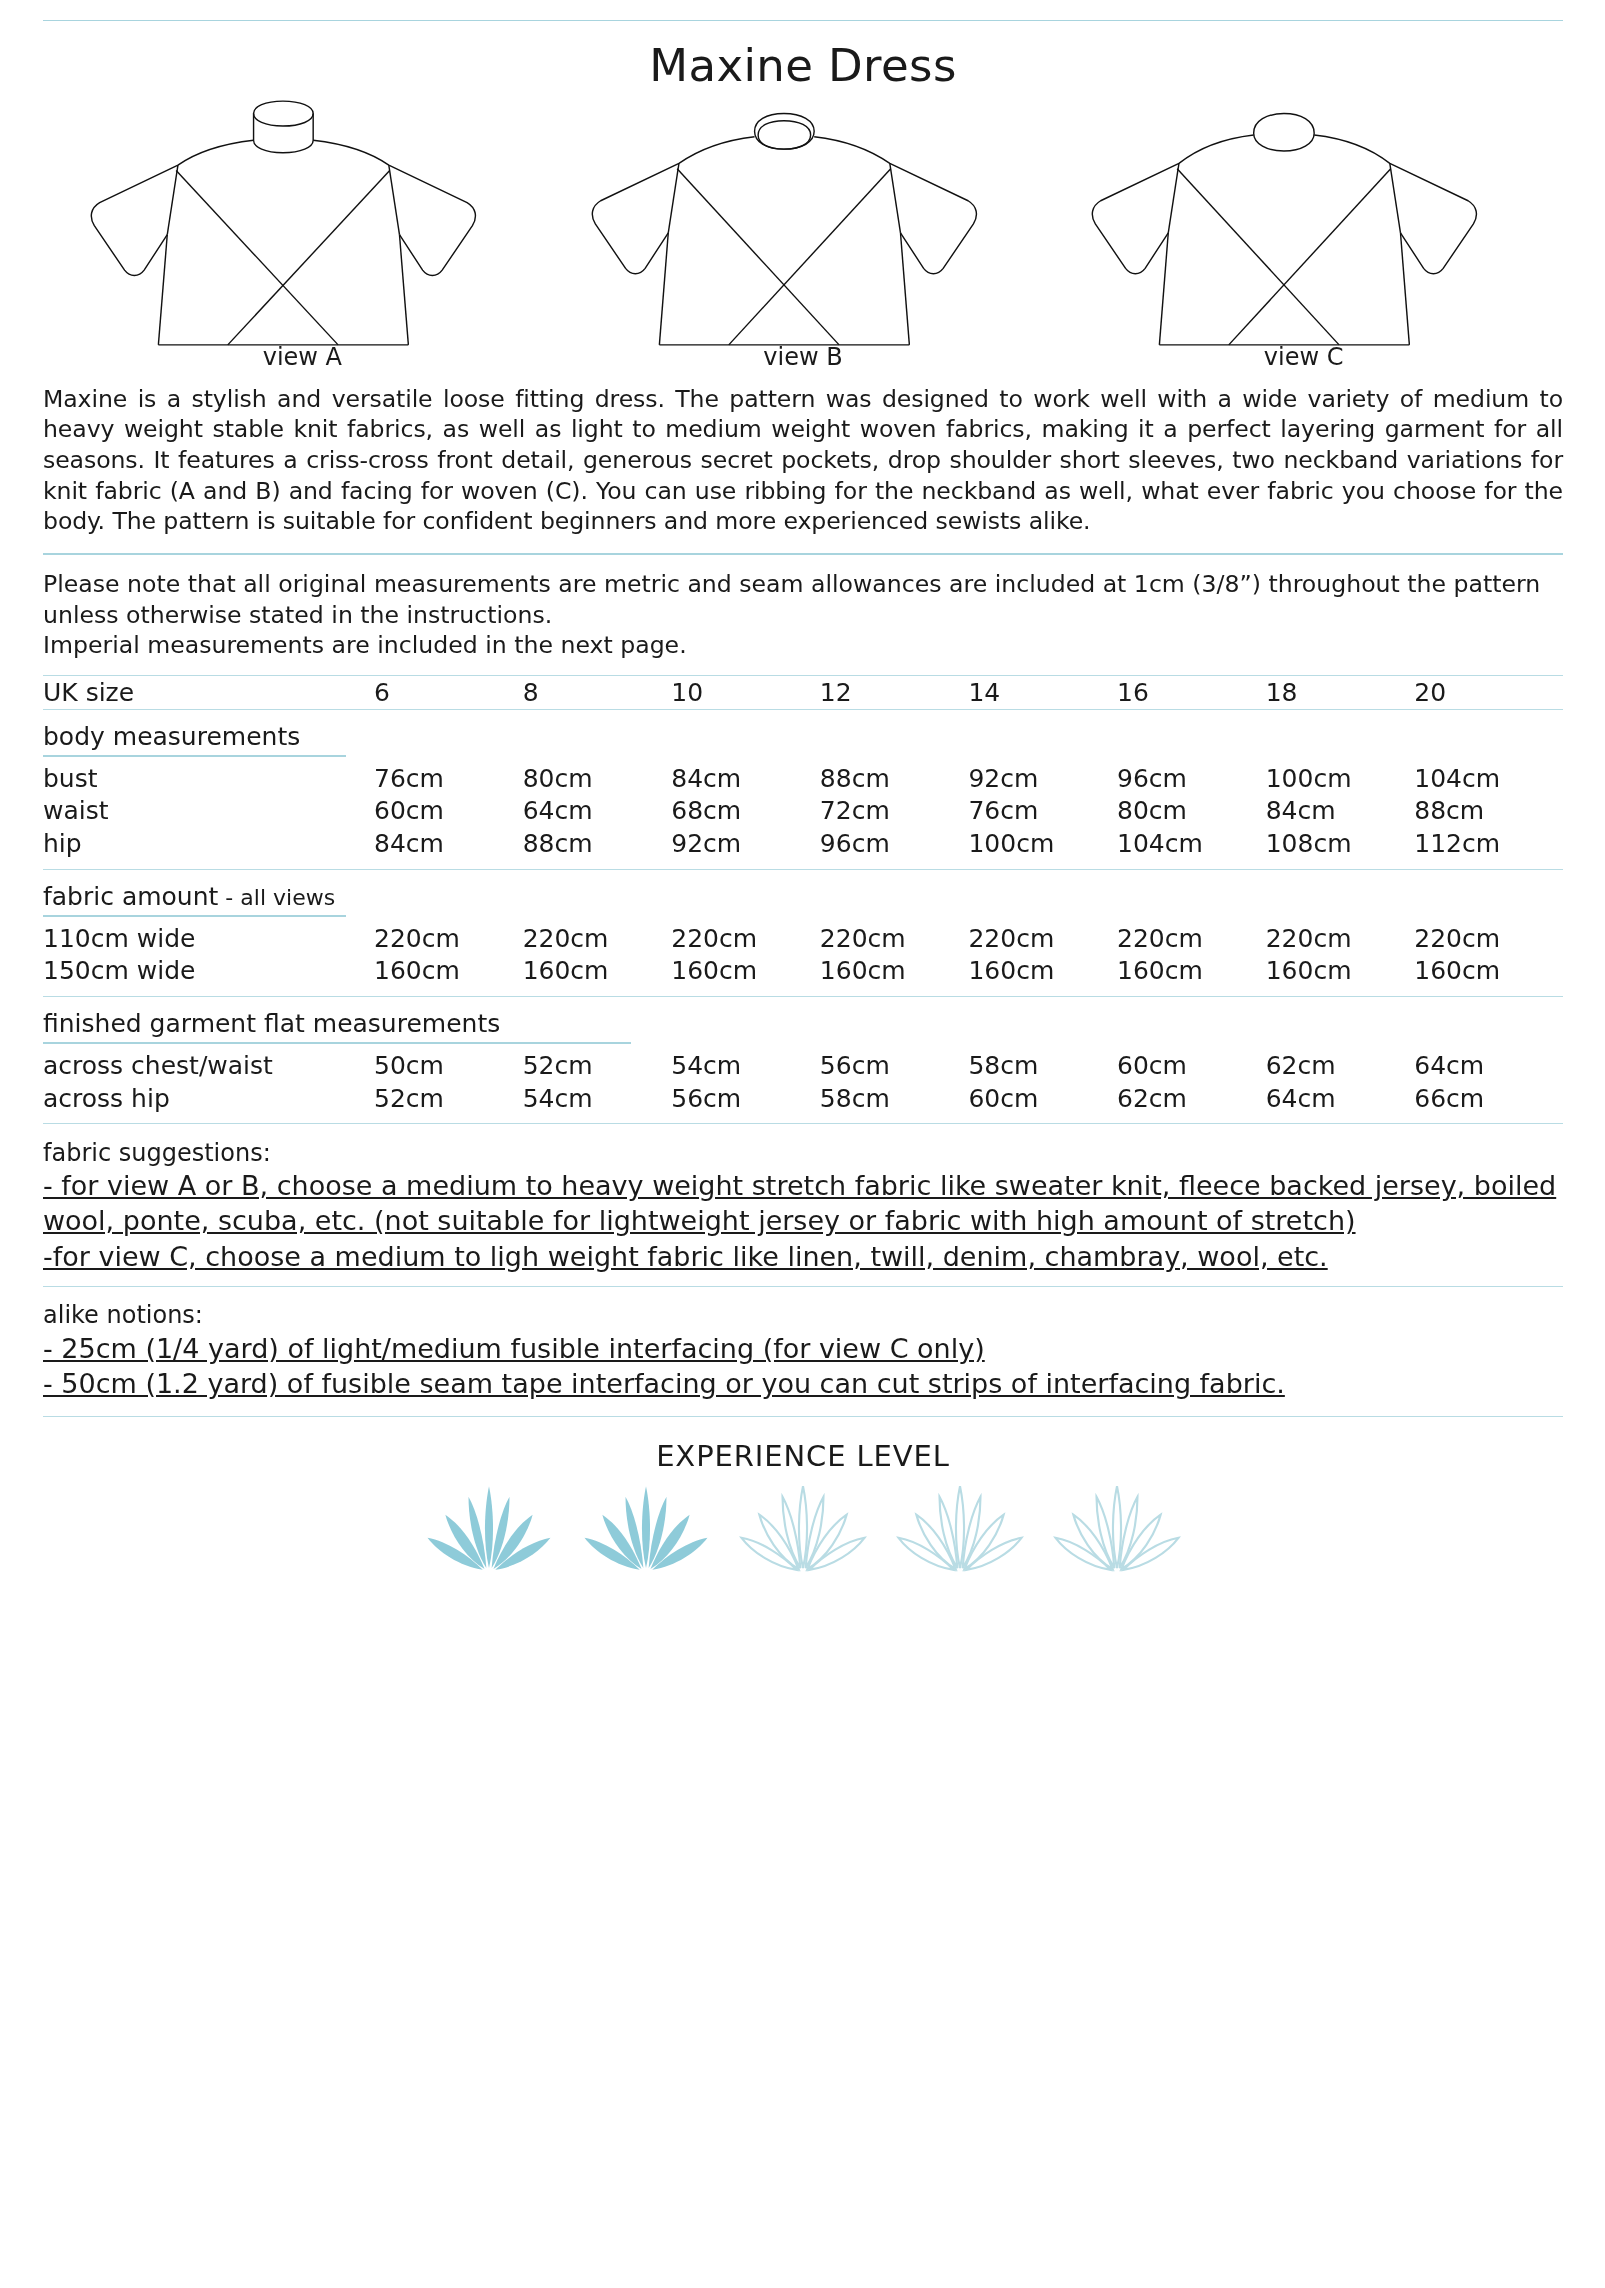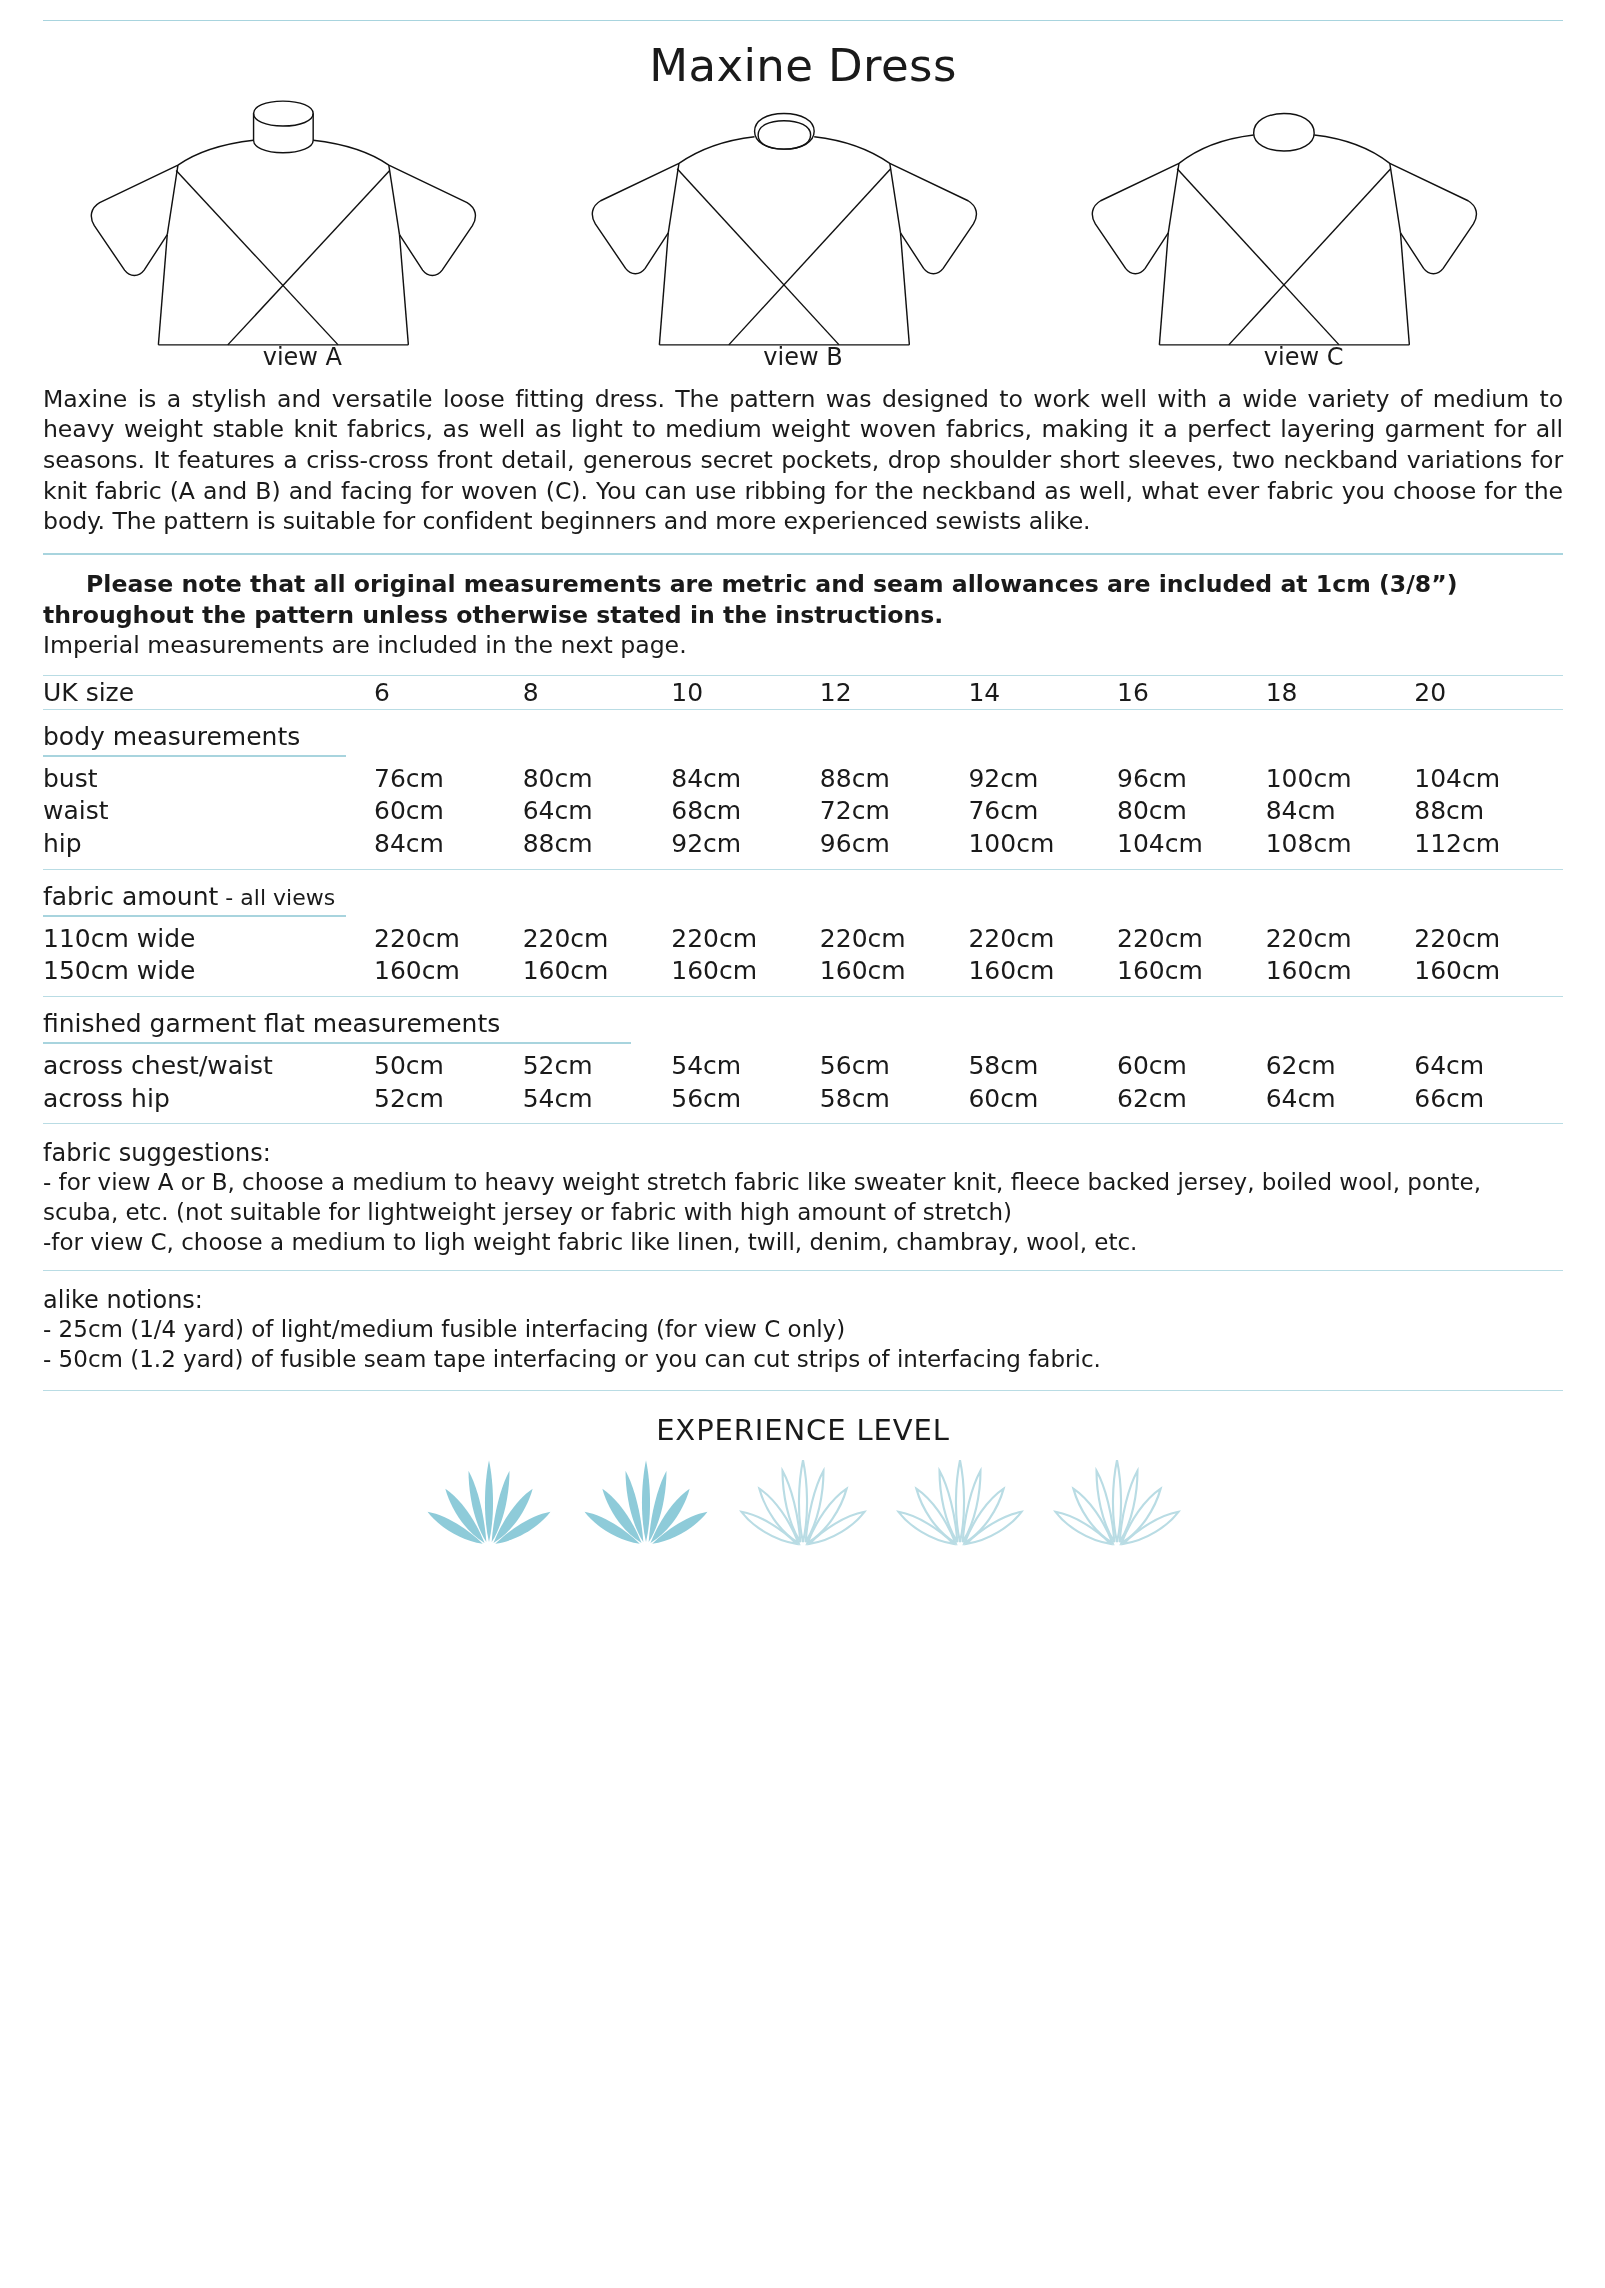--- a/index.html
+++ b/index.html
@@ -70,21 +70,21 @@
     line-height: 1.30;
     text-align: justify;
     margin: 12.5px 0 16px 0;
     letter-spacing: -0.1px;
   }
   .note {
     font-size: 23.6px;
     line-height: 1.30;
     margin: 14.3px 0 14.3px 0;
   }
-  .note b { font-weight: bold; margin-left: 43px; }
+  .note b { font-weight: normal; }
 
   
   table.sizes {
     width: 100%;
     border-collapse: collapse;
     font-size: 25px;
   }
   table.sizes td, table.sizes th {
     text-align: left;
     font-weight: normal;
@@ -110,22 +110,23 @@
 
   .fab-head-underline { width: 303px; }
 
   
   .block-head {
     font-size: 24px;
     margin-top: 14.3px;
     margin-bottom: 1.8px;
   }
   .block-line {
-    font-size: 23px;
+    font-size: 27px;
     line-height: 1.30;
+    text-decoration: underline;
   }
 
   
   .exp-title {
     text-align: center;
     font-size: 29px;
     letter-spacing: 0.9px;
     margin-top: 23px;
     margin-bottom: 5.3px;
   }

